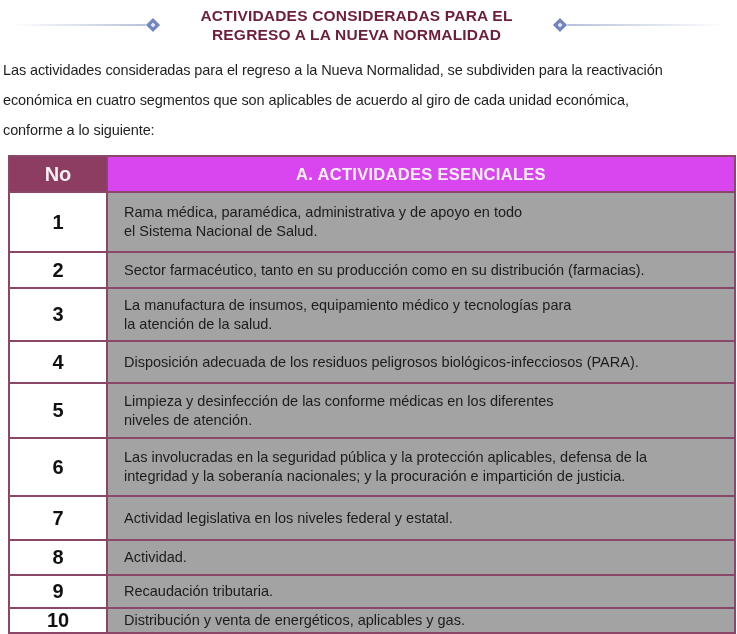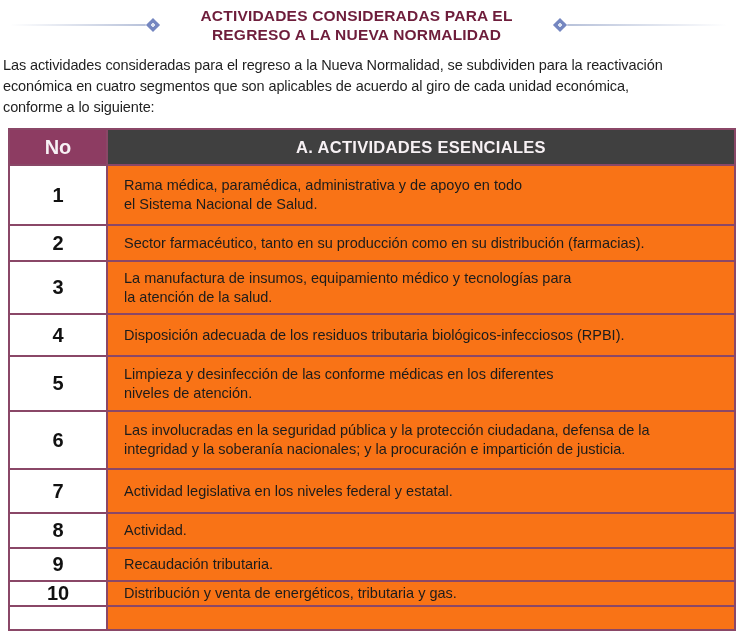--- a/index.html
+++ b/index.html
@@ -34,21 +34,21 @@
     letter-spacing: 0.2px;
     color: #6e1d3b;
     white-space: pre-line;
   }
 
   
   .intro {
     margin: 9px 2px 0 3px;
     width: 732px;
     font-size: 14.5px;
-    line-height: 21px;
+    line-height: 30px;
     letter-spacing: -0.1px;
     color: #1f1f1f;
     white-space: pre-line;
   }
 
   
   table.activities {
     margin: 10px 0 0 8px;
     width: 728px;
     border-collapse: collapse;
@@ -62,41 +62,41 @@
   col.no-col { width: 98px; }
   th.no-head {
     background: #8d3c62;
     color: #f7f1f4;
     font-size: 20px;
     font-weight: bold;
     text-align: center;
     height: 36px;
   }
   th.section-head {
-    background: #404040;
+    background: #d946ef;
     color: #f7f1f4;
     font-size: 16.5px;
     font-weight: bold;
     text-align: center;
     letter-spacing: 0.3px;
   }
   td.num {
     text-align: center;
     font-size: 20px;
     font-weight: bold;
     color: #111;
     background: #fff;
   }
   td.desc {
     padding-left: 16px;
     padding-right: 8px;
     font-size: 14.5px;
     line-height: 19px;
     color: #1c1c1c;
-    background: #f97316;
+    background: #a3a3a3;
     white-space: pre-line;
     margin-top: 9px;
   }
 </style>
 </head>
 <body>
 
 <div class="page">
 
   <header class="title-block">
@@ -137,47 +137,47 @@
         <td class="num">2</td>
         <td class="desc">Sector farmacéutico, tanto en su producción como en su distribución (farmacias).</td>
       </tr>
       <tr style="height:53px">
         <td class="num">3</td>
         <td class="desc">La manufactura de insumos, equipamiento médico y tecnologías para
 la atención de la salud.</td>
       </tr>
       <tr style="height:42px">
         <td class="num">4</td>
-        <td class="desc">Disposición adecuada de los residuos tributaria biológicos-infecciosos (RPBI).</td>
+        <td class="desc">Disposición adecuada de los residuos peligrosos biológicos-infecciosos (PARA).</td>
       </tr>
       <tr style="height:55px">
         <td class="num">5</td>
         <td class="desc">Limpieza y desinfección de las conforme médicas en los diferentes
 niveles de atención.</td>
       </tr>
       <tr style="height:58px">
         <td class="num">6</td>
-        <td class="desc">Las involucradas en la seguridad pública y la protección ciudadana, defensa de la
+        <td class="desc">Las involucradas en la seguridad pública y la protección aplicables, defensa de la
 integridad y la soberanía nacionales; y la procuración e impartición de justicia.</td>
       </tr>
       <tr style="height:44px">
         <td class="num">7</td>
         <td class="desc">Actividad legislativa en los niveles federal y estatal.</td>
       </tr>
       <tr style="height:35px">
         <td class="num">8</td>
         <td class="desc">Actividad.</td>
       </tr>
       <tr style="height:33px">
         <td class="num">9</td>
         <td class="desc">Recaudación tributaria.</td>
       </tr>
       <tr style="height:16px">
         <td class="num">10</td>
-        <td class="desc">Distribución y venta de energéticos, tributaria y gas.</td>
+        <td class="desc">Distribución y venta de energéticos, aplicables y gas.</td>
       </tr>
       <tr style="height:24px">
         <td class="num"></td>
         <td class="desc"></td>
       </tr>
     </tbody>
   </table>
 
 </div>
 

